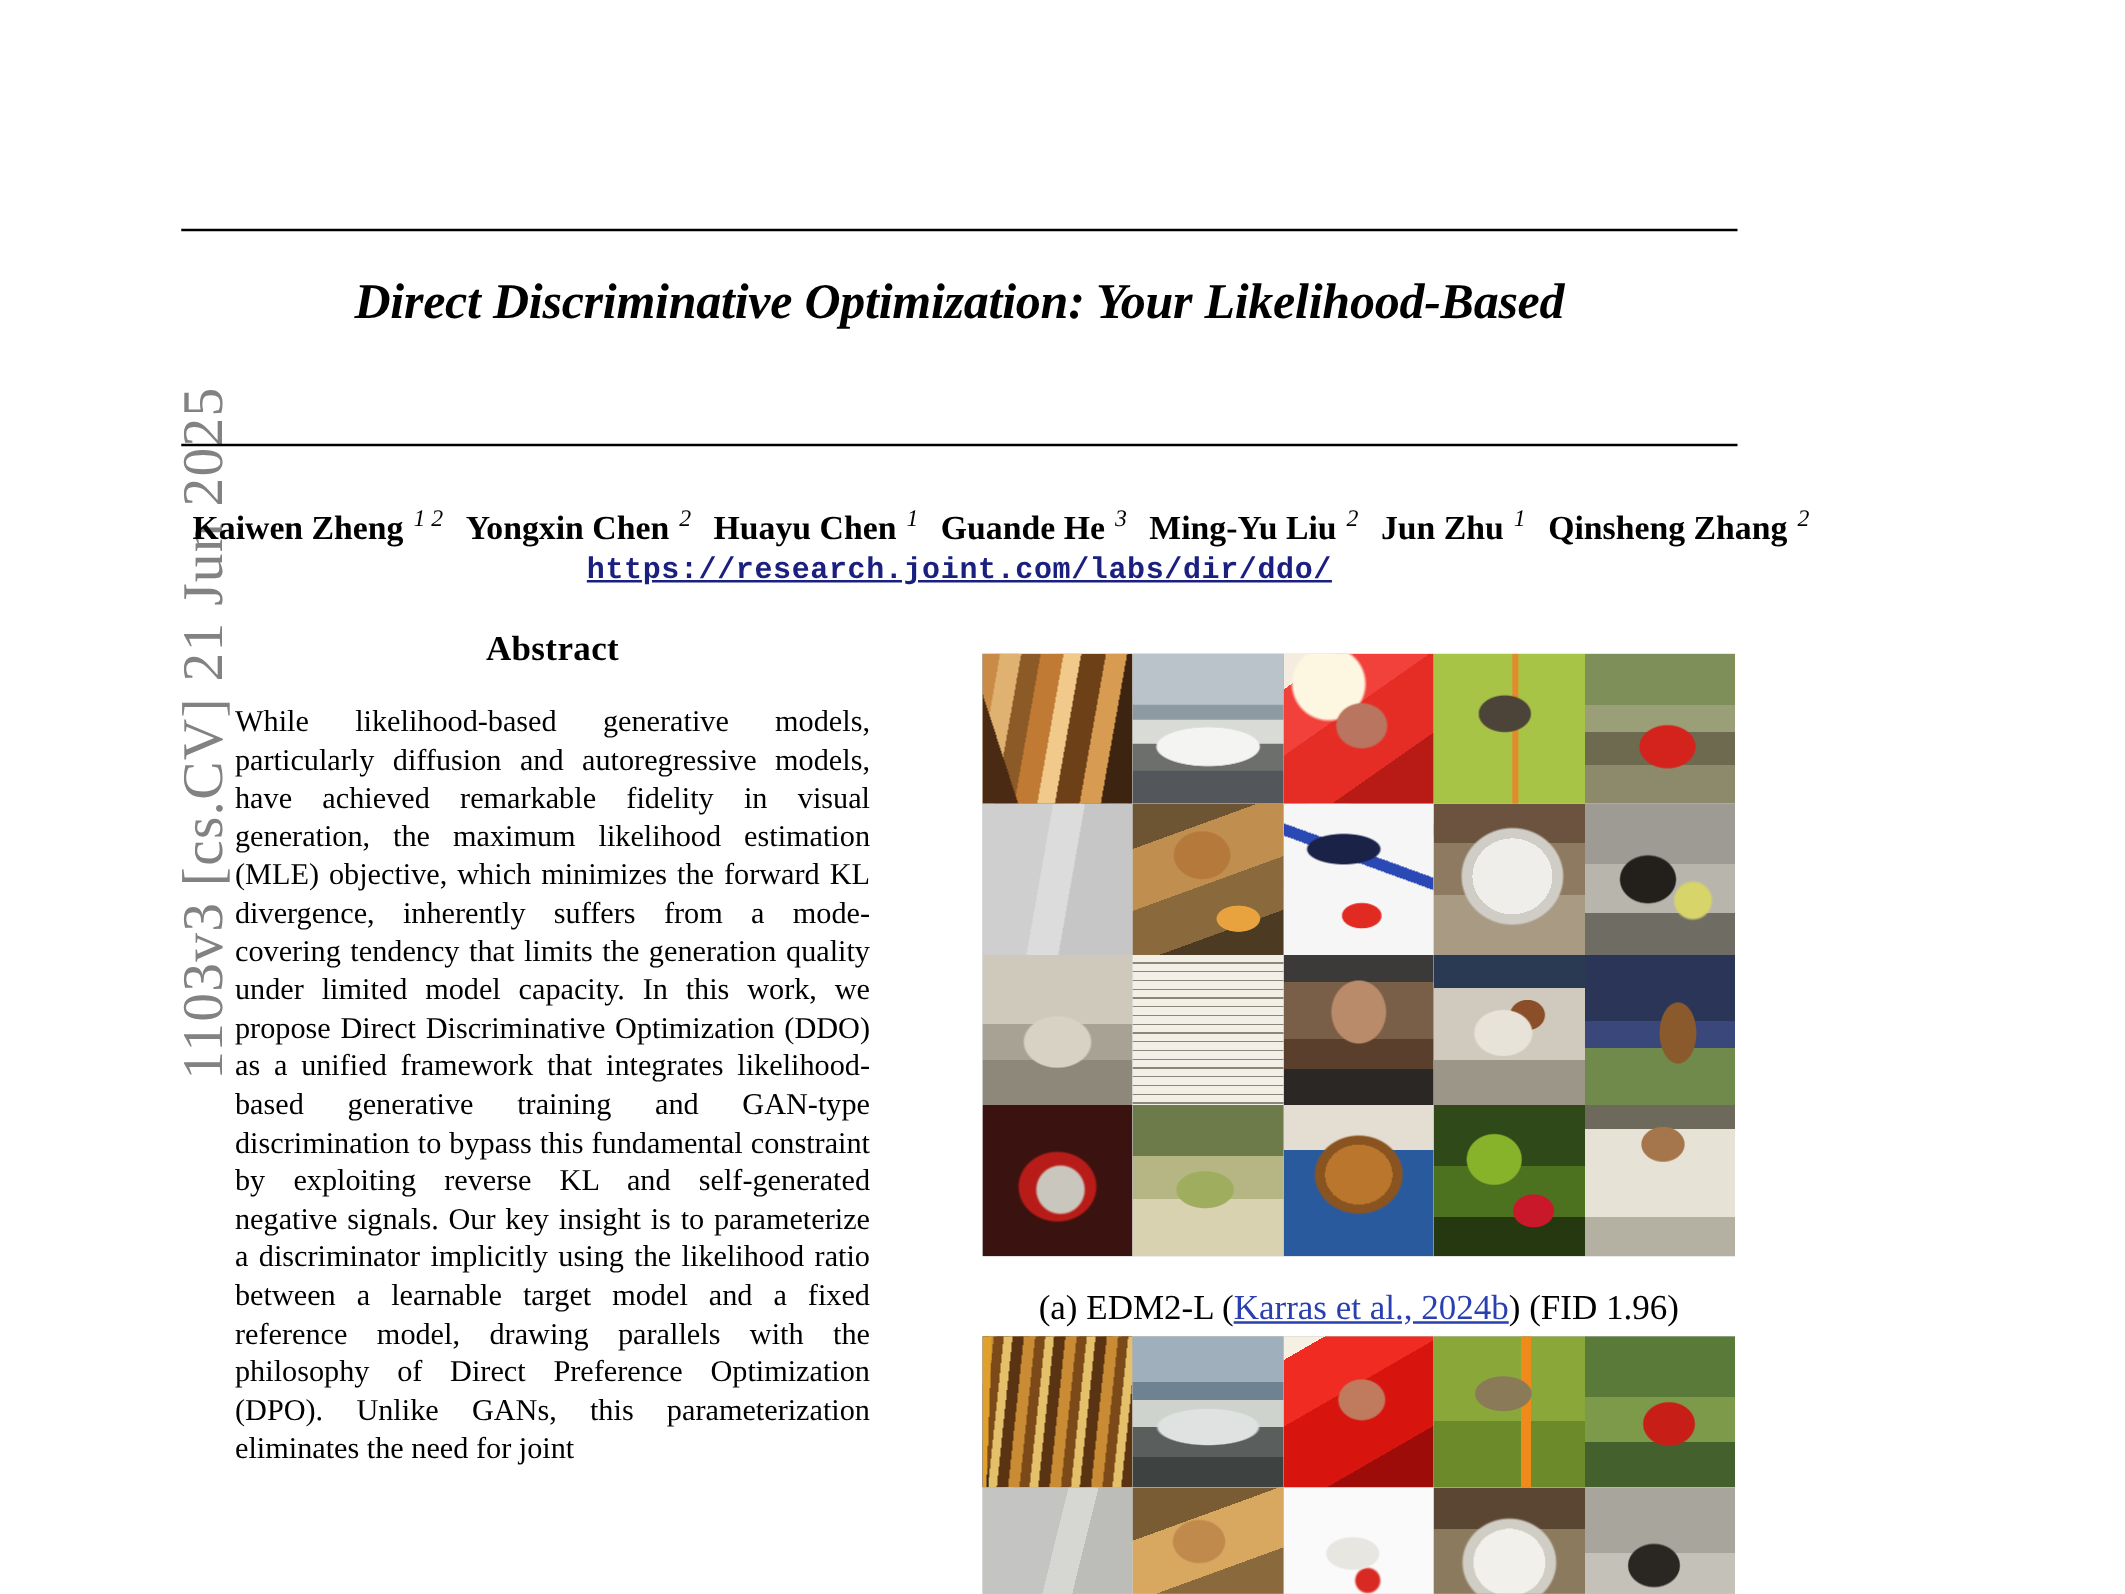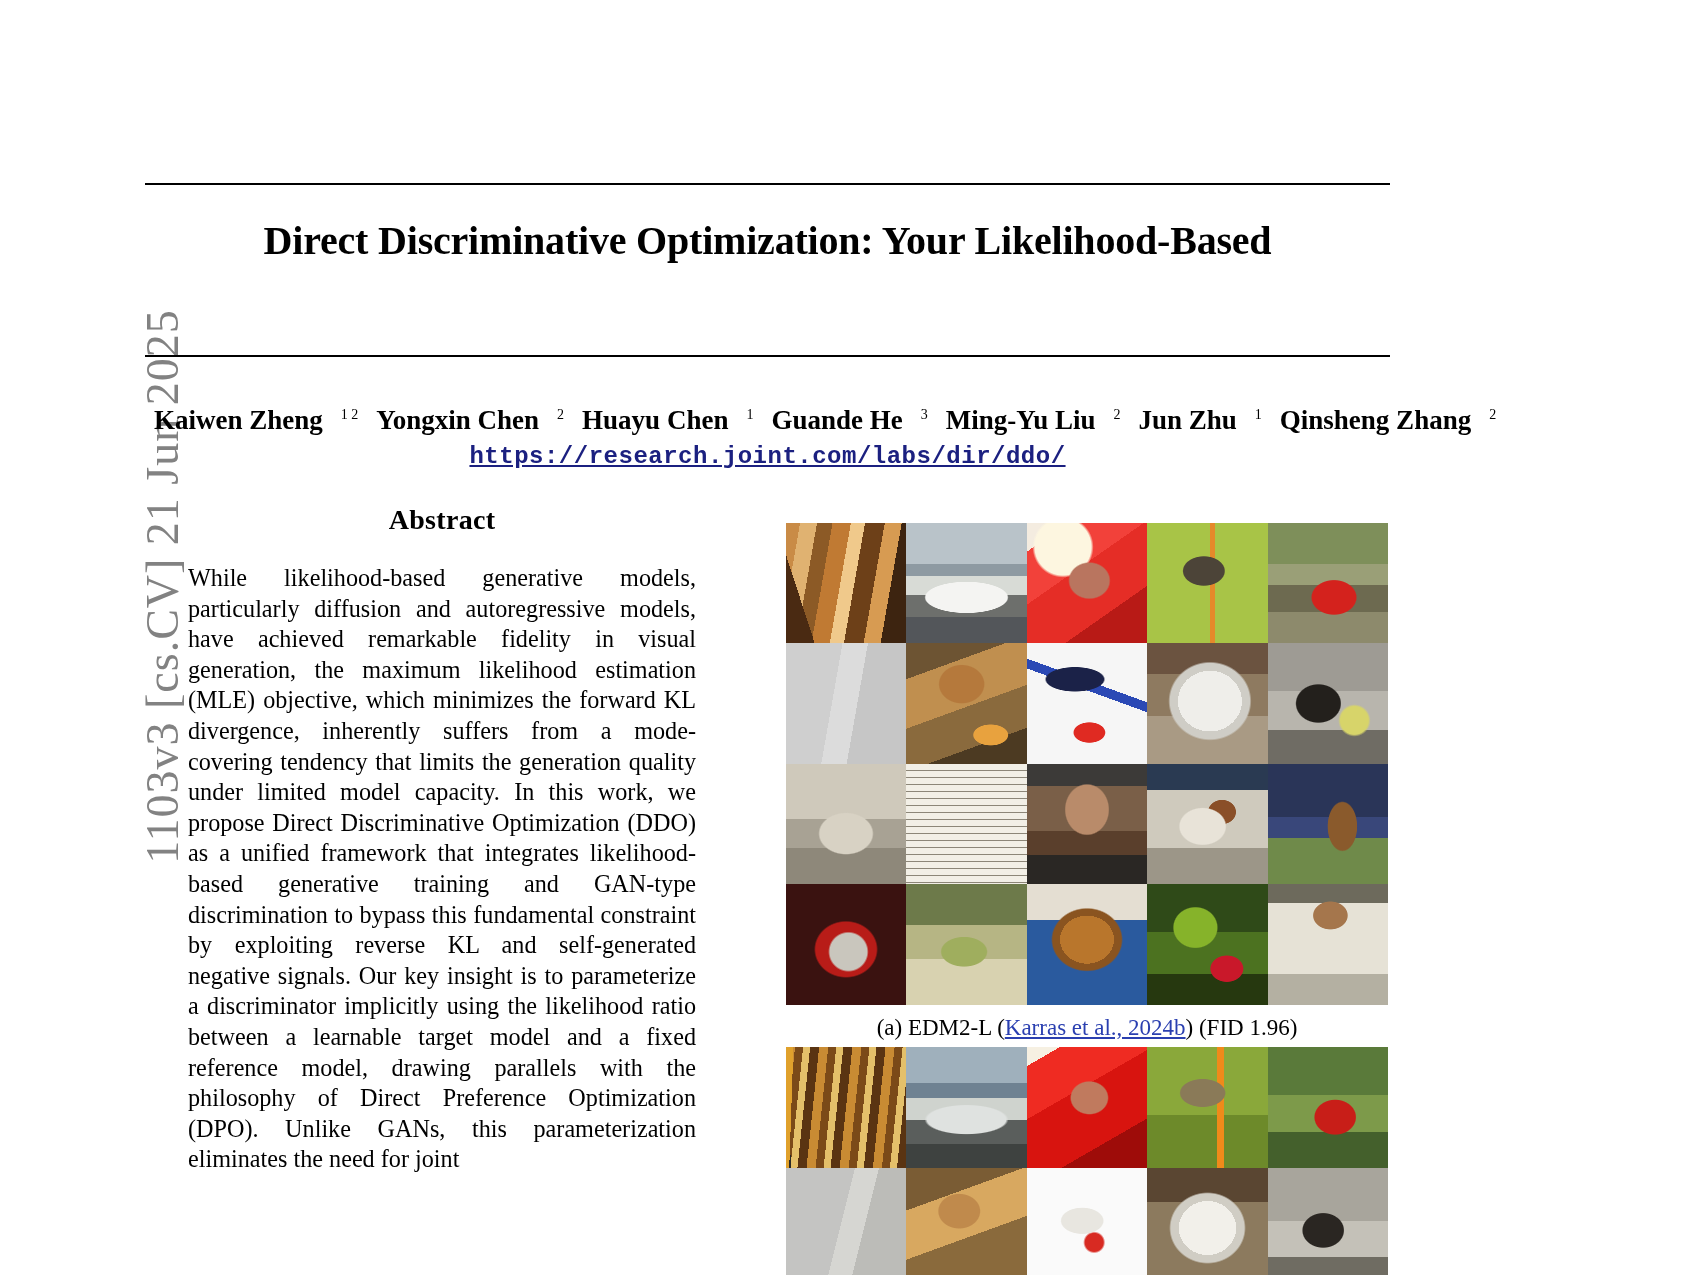--- a/index.html
+++ b/index.html
@@ -52,39 +52,41 @@
   #title {
     position: absolute;
     left: 145px;
     top: 218px;
     width: 1245px;
     text-align: center;
     font-size: 40px;
     font-weight: bold;
     line-height: 1.16;
     letter-spacing: -0.2px;
+    font-style: italic;
   }
   #title .tl { display: block; }
 
   #authors {
     position: absolute;
     left: 145px;
     top: 405px;
     width: 1245px;
     text-align: center;
     font-size: 27px;
     font-weight: bold;
     white-space: nowrap;
   }
   #authors .author { margin: 0 9px; }
   #authors .aff {
-    font-size: 14px;
+    font-size: 19px;
     font-weight: normal;
     vertical-align: super;
-    margin-left: 18px;
+    margin-left: 8px;
+    font-style: italic;
   }
 
   #project-url {
     position: absolute;
     left: 145px;
     top: 443px;
     width: 1245px;
     text-align: center;
     font-family: "Liberation Mono", monospace;
     font-size: 24px;
@@ -134,24 +136,25 @@
     position: relative;
     overflow: hidden;
     background: #bdbdbd;
   }
   .sample-grid .cell > .art {
     position: absolute;
     inset: 0;
   }
   .fig-caption {
     text-align: center;
-    font-size: 23px;
+    font-size: 28px;
     padding: 9px 0 6px 0;
     line-height: 1.2;
     white-space: nowrap;
+    margin-top: 16px;
   }
   .fig-caption .cite { color: #2a3fb0; }
 
   
 
   
   .art-tools-pile{background:
     linear-gradient(72deg,#4a2a12 0 18%,transparent 18%),
     linear-gradient(100deg,#c98b46 0 10%,#e0b271 10% 22%,#8c5a26 22% 33%,#c07a33 33% 46%,#f0c98b 46% 56%,#6d4018 56% 70%,#d79b52 70% 82%,#3d2410 82% 100%),
     #8a5a2a;}

